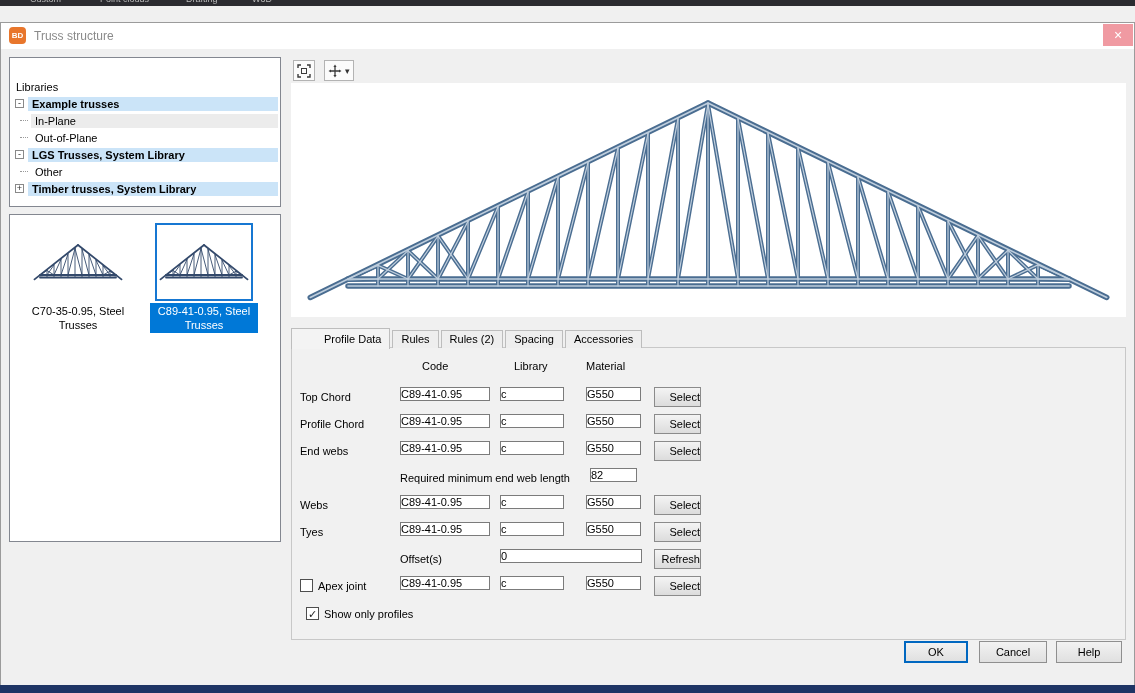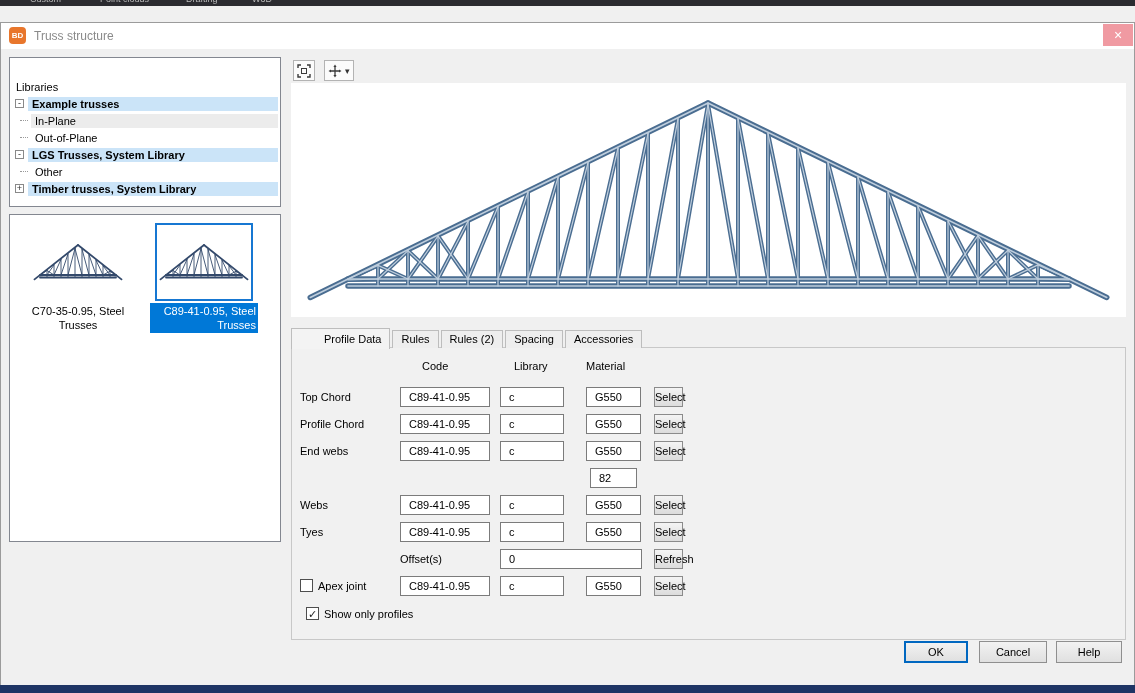--- a/index.html
+++ b/index.html
@@ -28,42 +28,42 @@
   .b { font-weight:bold; }
   .hl { background:#cbe4f8; }
   .gy { background:#ececec; }
 
   
   .thumbs-box { position:absolute; left:8px; top:191px; width:272px; height:328px; background:#fff; border:1px solid #838790; }
   .thumb { position:absolute; top:8px; width:116px; text-align:center; }
   .thumb-img { width:98px; height:78px; margin:0 auto; display:flex; align-items:center; justify-content:center; background:#fff; }
   .thumb.selected .thumb-img { border:2px solid #1677d2; }
   .thumb-label { margin:2px auto 0; width:108px; line-height:14px; padding:1px 2px; }
-  .thumb.selected .thumb-label { background:#0078d7; color:#fff;text-align:right; }
+  .thumb.selected .thumb-label { background:#0078d7; color:#fff; }
 
   
   .toolbar { position:absolute; left:292px; top:37px; height:22px; display:flex; gap:9px; }
   .tool-btn { height:21px; border:1px solid #b3b3b3; background:#fbfbfb; display:flex; align-items:center; padding:0 3px; gap:3px; }
   .caret { font-size:9px; color:#333; }
 
   .truss-view { position:absolute; left:290px; top:60px; width:835px; height:234px; background:#fff; }
 
   .tabs { position:absolute; left:290px; top:305px; height:20px; display:flex; align-items:flex-end; z-index:2; }
   .tab { height:18px; line-height:17px; padding:0 8px; border:1px solid #bdbdbd; border-bottom:none; background:#eeeeee; margin-right:2px; }
   .tab.active { height:21px; line-height:20px; background:#f3f3f3; margin-bottom:-1px;padding-left:32px; }
 
   .tab-page { position:absolute; left:290px; top:324px; width:835px; height:293px; background:#f1f1f1; border:1px solid #c8c8c8; }
   .fhead { position:absolute; top:12px; height:14px; }
   .frow { position:absolute; left:0; right:0; height:20px; }
   .fl { position:absolute; left:8px; height:20px; line-height:20px; }
-  .fi { position:absolute; height:20px; border:1px solid #7b7b7b; background:#fff; padding:1px 8px; font:11px "Liberation Sans",sans-serif; }
+  .fi { position:absolute; height:14px; border:1px solid #7b7b7b; background:#fff; padding:1px 0; font:11px "Liberation Sans",sans-serif; }
   .fcode { left:108px; width:90px; }
   .flib  { left:208px; width:64px; }
   .fmat  { left:294px; width:55px; }
-  .fbtn  { position:absolute; left:362px; width:29px; height:20px; border:1px solid #8b8b8b; background:linear-gradient(#f4f4f4,#dcdcdc); text-align:right; line-height:18px; font:11px "Liberation Sans",sans-serif; }
+  .fbtn  { position:absolute; left:362px; width:47px; height:20px; border:1px solid #8b8b8b; background:linear-gradient(#f4f4f4,#dcdcdc); text-align:right; line-height:18px; font:11px "Liberation Sans",sans-serif; }
   .chk { position:absolute; width:13px; height:13px; border:1px solid #4e4e4e; background:#fff; font-size:11px; line-height:12px; text-align:center; color:#222; }
 
   .foot-btn { position:absolute; top:618px; height:22px; border:1px solid #8f8f8f; background:linear-gradient(#f2f2f2,#e0e0e0); text-align:center; line-height:20px; font:11px "Liberation Sans",sans-serif; }
   .foot-btn.focus { border:2px solid #0067c0; line-height:18px; }
 </style>
 </head>
 <body>
 
 <div class="screen">
 
@@ -357,20 +357,21 @@
 
       <div class="frow" style="top:93px">
         <span class="fl">End webs</span>
         <input class="fi fcode" value="C89-41-0.95" style="">
         <input class="fi flib" value="c" style="">
         <input class="fi fmat" value="G550" style="">
         <button class="fbtn">Select</button>
       </div>
 
       <div class="frow" style="top:120px">
+        <span class="fl" style="left:108px">Required minimum end web length</span>
         <input class="fi" style="left: 298px; width: 47px;" value="82">
       </div>
 
       <div class="frow" style="top:147px">
         <span class="fl">Webs</span>
         <input class="fi fcode" value="C89-41-0.95" style="">
         <input class="fi flib" value="c" style="">
         <input class="fi fmat" value="G550" style="">
         <button class="fbtn">Select</button>
       </div>

